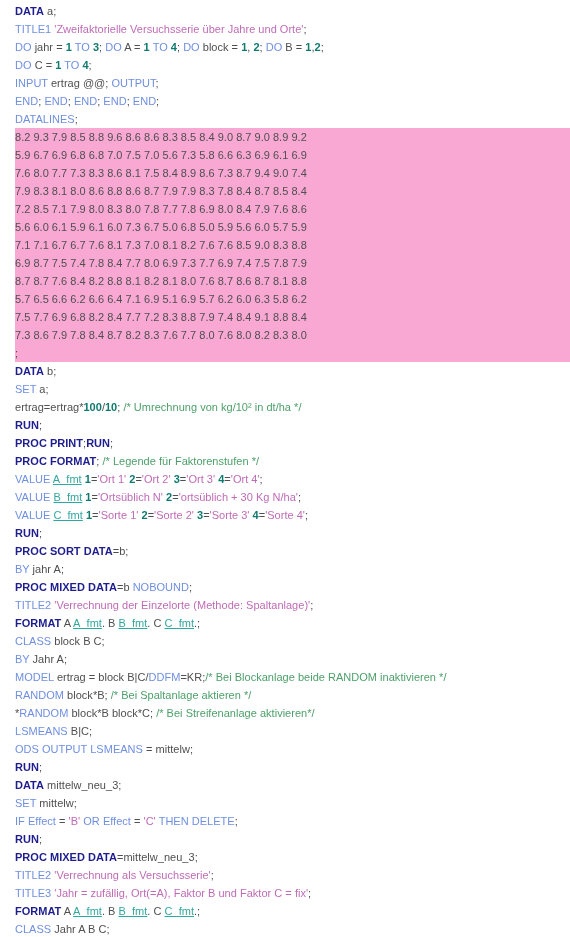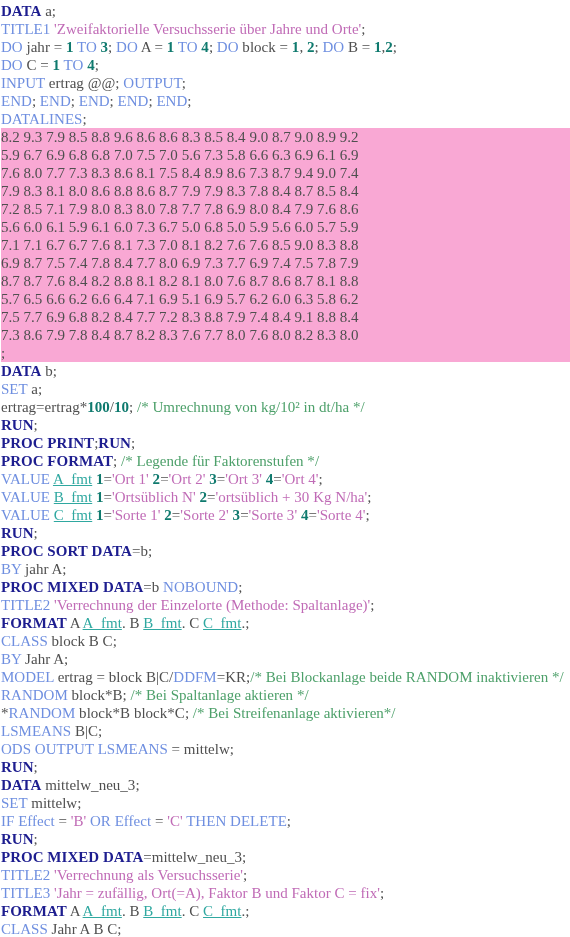--- a/index.html
+++ b/index.html
@@ -7,26 +7,26 @@
     padding: 0;
     background: #ffffff;
   }
   body {
     width: 570px;
     height: 937px;
     overflow: hidden;
     font-family: "Liberation Mono", "DejaVu Sans Mono", monospace;
   }
   #code {
-    font-family: Liberation Serif, serif;
-    font-size: 15px;
+    font-family: Liberation Sans, sans-serif;
+    font-size: 11px;
     line-height: 18.0px;
     white-space: pre-wrap;
     word-break: break-all;
-    padding: 2px 0 0 1px;
+    padding: 2px 0 0 15px;
     letter-spacing: 0.02px;
     color: #5b5b5b;
   }
   .ln { display: block; }
   
   .kw      { color: #1d1d8f; font-weight: bold; }   
   .stmt    { color: #6f8fe0; text-align: center; }                      
   .str     { color: #c06bb6; }                      
   .num     { color: #0f7a6e; font-weight: bold; }   
   .cmt     { color: #4da06a; }                      

